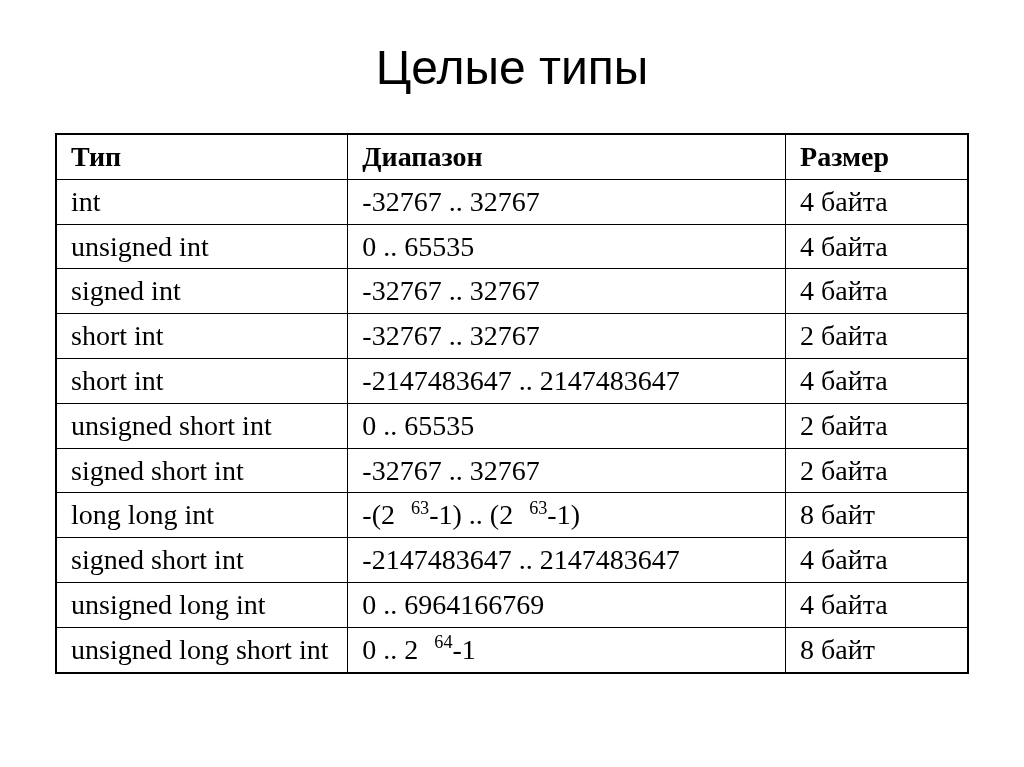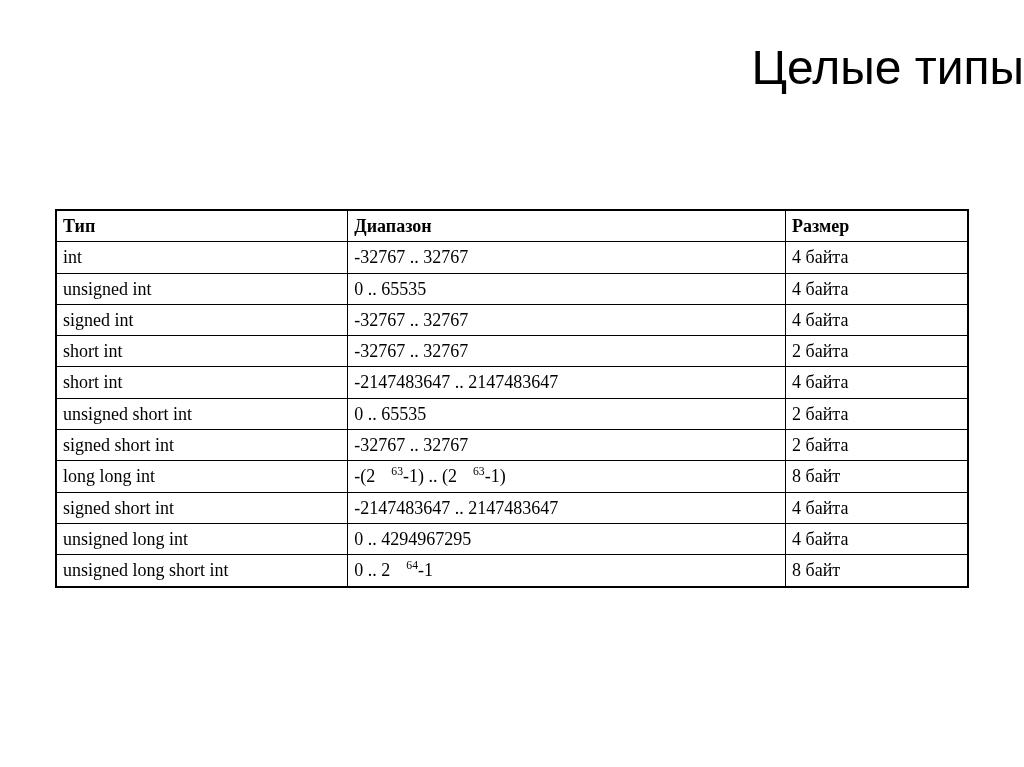--- a/index.html
+++ b/index.html
@@ -9,40 +9,40 @@
     }
     body {
       width: 1024px;
       height: 767px;
       background: #ffffff;
       font-family: 'Times New Roman', Times, serif;
       color: #000000;
       padding-top: 40px;
     }
     .title {
-      text-align: right;
+      text-align: center;
       font-size: 48px;
       font-weight: 400;
-      margin-bottom: 114px;
+      margin-bottom: 38px;
       font-family: Arial, sans-serif;
     }
     .table-wrap {
       padding-left: 55px;
       padding-right: 55px;
     }
     table {
       width: 100%;
       border-collapse: collapse;
       border: 2px solid #000;
     }
     th, td {
       border: 1px solid #000;
       text-align: left;
-      padding: 3px 6px;
-      font-size: 18px;
+      padding: 3px 14px;
+      font-size: 28px;
       line-height: 1.35;
       vertical-align: bottom;
     }
     th {
       font-weight: bold;
     }
     col.c1 { width: 32%; }
     col.c2 { width: 48%; }
     col.c3 { width: 20%; }
     sup {
@@ -112,21 +112,21 @@
           <td>-(2<sup>63</sup>-1) .. (2<sup>63</sup>-1)</td>
           <td>8 байт</td>
         </tr>
         <tr>
           <td>signed short int</td>
           <td>-2147483647 .. 2147483647</td>
           <td>4 байта</td>
         </tr>
         <tr>
           <td>unsigned long int</td>
-          <td>0 .. 4294967295</td>
+          <td>0 .. 6964166769</td>
           <td>4 байта</td>
         </tr>
         <tr>
           <td>unsigned long short int</td>
           <td>0 .. 2<sup>64</sup>-1</td>
           <td>8 байт</td>
         </tr>
       </tbody>
   </table>
 </div>

